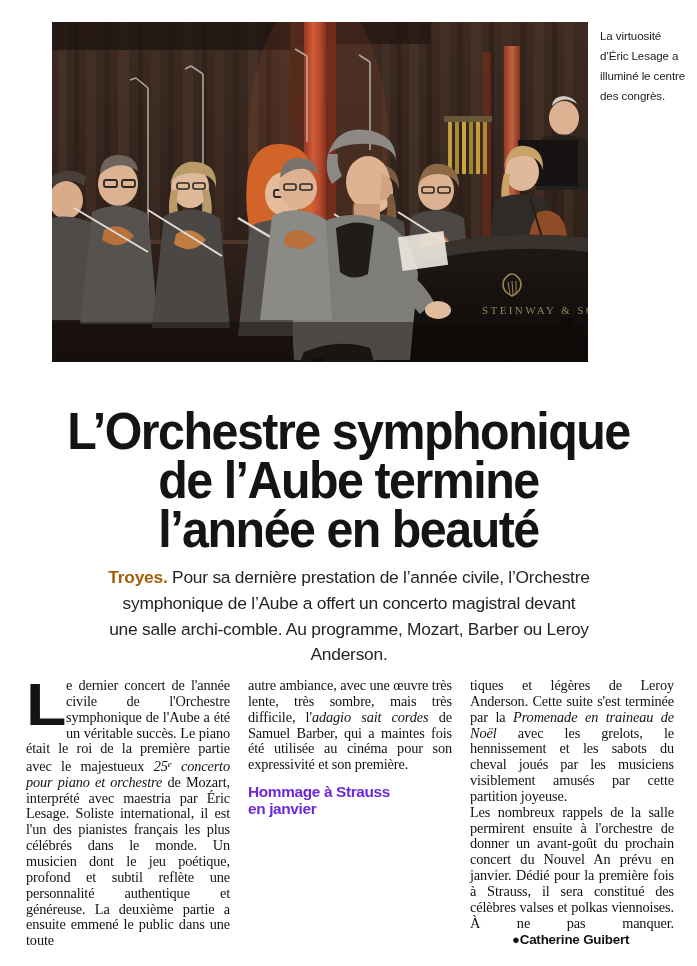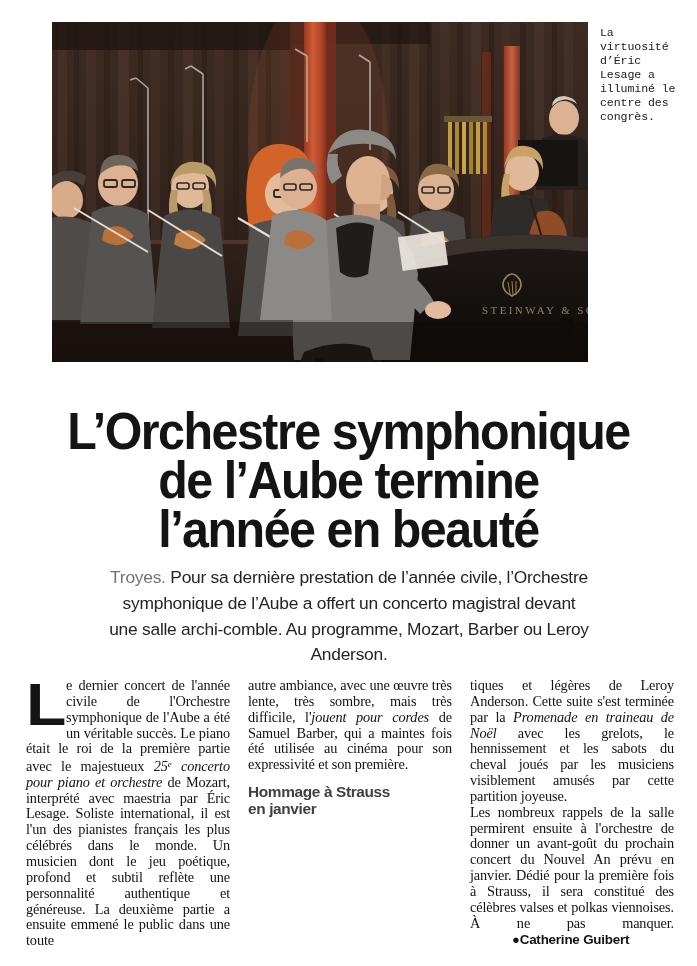--- a/index.html
+++ b/index.html
@@ -29,23 +29,23 @@
     background: #2a201a;
   }
   .photo-svg { display: block; width: 100%; height: 100%; }
 
   
   .photo-caption {
     position: absolute;
     left: 600px;
     top: 26px;
     width: 86px;
-    font-family: Liberation Mono, monospace;
+    font-family: Liberation Sans, sans-serif;
     font-size: 11.6px;
-    line-height: 14px;
+    line-height: 20px;
     color: #1a1a1a;
     letter-spacing: -0.1px;
   }
 
   
   .headline {
     position: absolute;
     left: 30px;
     top: 372px;
     width: 637px;
@@ -68,22 +68,22 @@
     top: 548px;
     width: 482px;
     text-align: center;
     font-family: "Liberation Sans Narrow", "Liberation Sans", "DejaVu Sans", sans-serif;
     font-size: 17.4px;
     line-height: 25.6px;
     color: #242424;
     letter-spacing: -0.25px;
   }
   .standfirst .dateline {
-    font-weight: normal;
-    color: #737373;
+    font-weight: bold;
+    color: #a16207;
   }
 
   
   .columns {
     position: absolute;
     left: 26px;
     top: 678px;
     width: 648px;
     height: 272px;
     display: flex;
@@ -115,21 +115,21 @@
     letter-spacing: -3px;
     transform: scaleX(1.12);
     transform-origin: 0 50%;
   }
 
   .subhead {
     font-family: "Liberation Sans Narrow", "Liberation Sans", "DejaVu Sans", sans-serif;
     font-weight: bold;
     font-size: 15.4px;
     line-height: 16.6px;
-    color: #404040;
+    color: #6d28d9;
     text-align: left;
     letter-spacing: -0.35px;
     margin-top: 11px !important;
     margin-bottom: 1px !important;
   }
   .subhead .sh-line { display: block; }
 
   .byline {
     font-family: "Liberation Sans Narrow", "Liberation Sans", "DejaVu Sans", sans-serif;
     font-weight: bold;
@@ -386,21 +386,21 @@
 
 <p class="standfirst"><span class="dateline">Troyes.</span><span> Pour sa dernière prestation de l’année civile, l’Orchestre symphonique de l’Aube a offert un concerto magistral devant une salle archi-comble. Au programme, Mozart, Barber ou Leroy Anderson.</span></p>
 
 <div class="columns">
 
   <div class="col">
     <p class="dropcap-para"><span class="dropcap">L</span><span>e dernier concert de l'année civile de l'Orchestre symphonique de l'Aube a été un véritable succès. Le piano était le roi de la première partie avec le majestueux </span><em class="ital"><span>25</span><sup>e</sup><span> concerto pour piano et orchestre</span></em><span> de Mozart, interprété avec maestria par Éric Lesage. Soliste international, il est l'un des pianistes français les plus célébrés dans le monde. Un musicien dont le jeu poétique, profond et subtil reflète une personnalité authentique et généreuse. La deuxième partie a ensuite emmené le public dans une toute</span></p>
   </div>
 
   <div class="col">
-    <p><span>autre ambiance, avec une œuvre très lente, très sombre, mais très difficile, l'</span><em class="ital">jouent pour cordes</em><span> de Samuel Barber, qui a maintes fois été utilisée au cinéma pour son expressivité et son première.</span></p>
+    <p><span>autre ambiance, avec une œuvre très lente, très sombre, mais très difficile, l'</span><em class="ital">adagio sait cordes</em><span> de Samuel Barber, qui a maintes fois été utilisée au cinéma pour son expressivité et son première.</span></p>
 
     <p class="subhead">
       <span class="sh-line">Hommage à Strauss</span>
       <span class="sh-line">en janvier</span>
     </p>
 
   </div>
 
   <div class="col">
     <p><span>tiques et légères de Leroy Anderson. Cette suite s'est terminée par la </span><em class="ital">Promenade en traineau de Noël</em><span> avec les grelots, le hennissement et les sabots du cheval joués par les musiciens visiblement amusés par cette partition joyeuse.</span></p>

